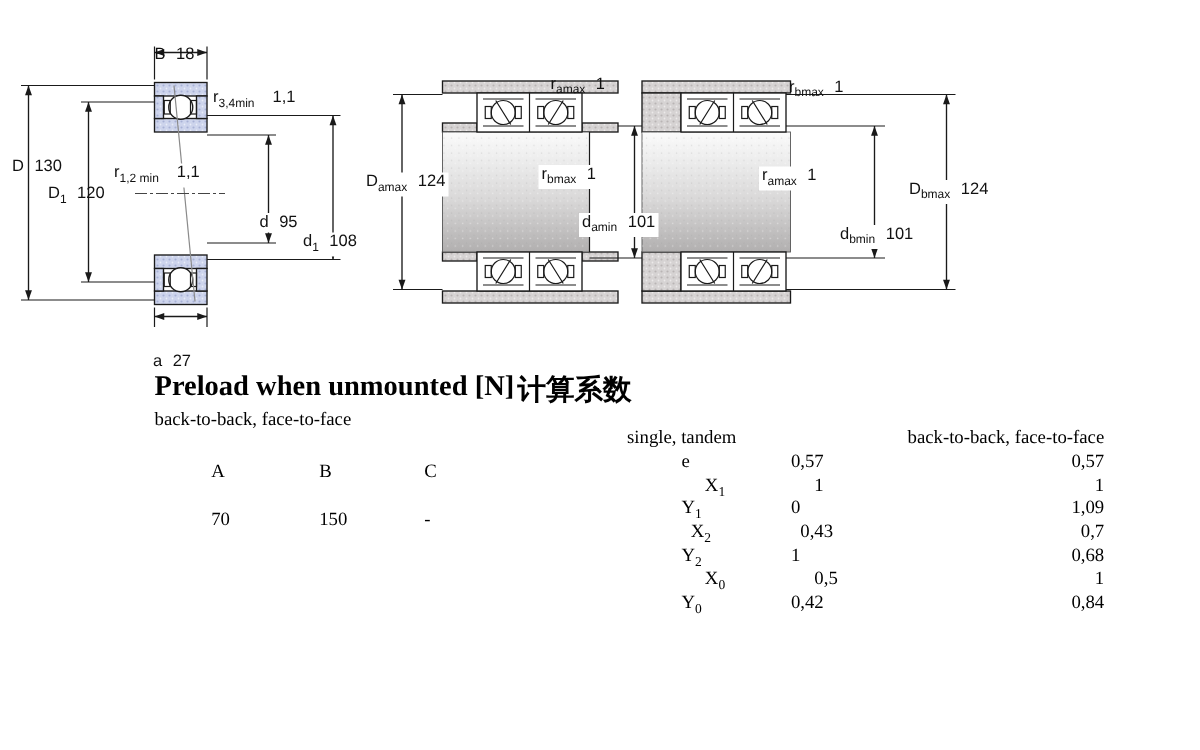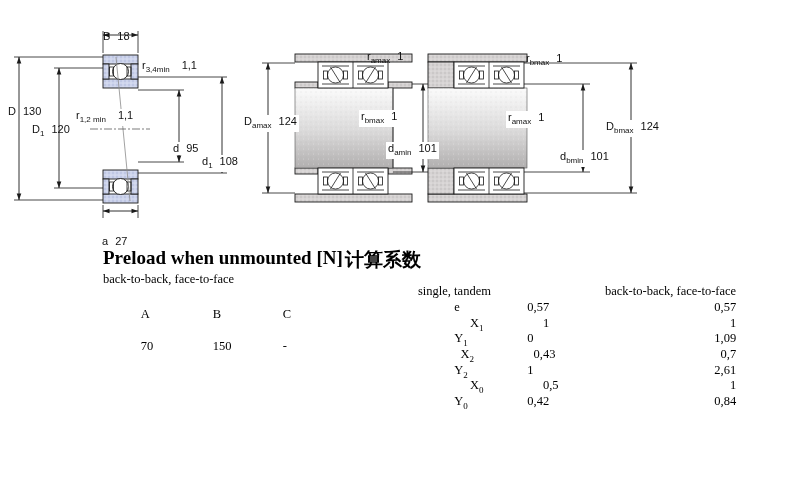--- a/index.html
+++ b/index.html
@@ -257,21 +257,21 @@
       <span class="vc2">1,09</span>
     </div>
     <div class="row">
       <span class="lc"><span>X</span><sub>2</sub></span>
       <span class="vc1">0,43</span>
       <span class="vc2">0,7</span>
     </div>
     <div class="row">
       <span class="lc"><span>Y</span><sub>2</sub></span>
       <span class="vc1">1</span>
-      <span class="vc2">2,61</span>
+      <span class="vc2">0,68</span>
     </div>
     <div class="row">
       <span class="lc"><span>X</span><sub>0</sub></span>
       <span class="vc1">0,5</span>
       <span class="vc2">1</span>
     </div>
     <div class="row">
       <span class="lc"><span>Y</span><sub>0</sub></span>
       <span class="vc1">0,42</span>
       <span class="vc2">0,84</span>

